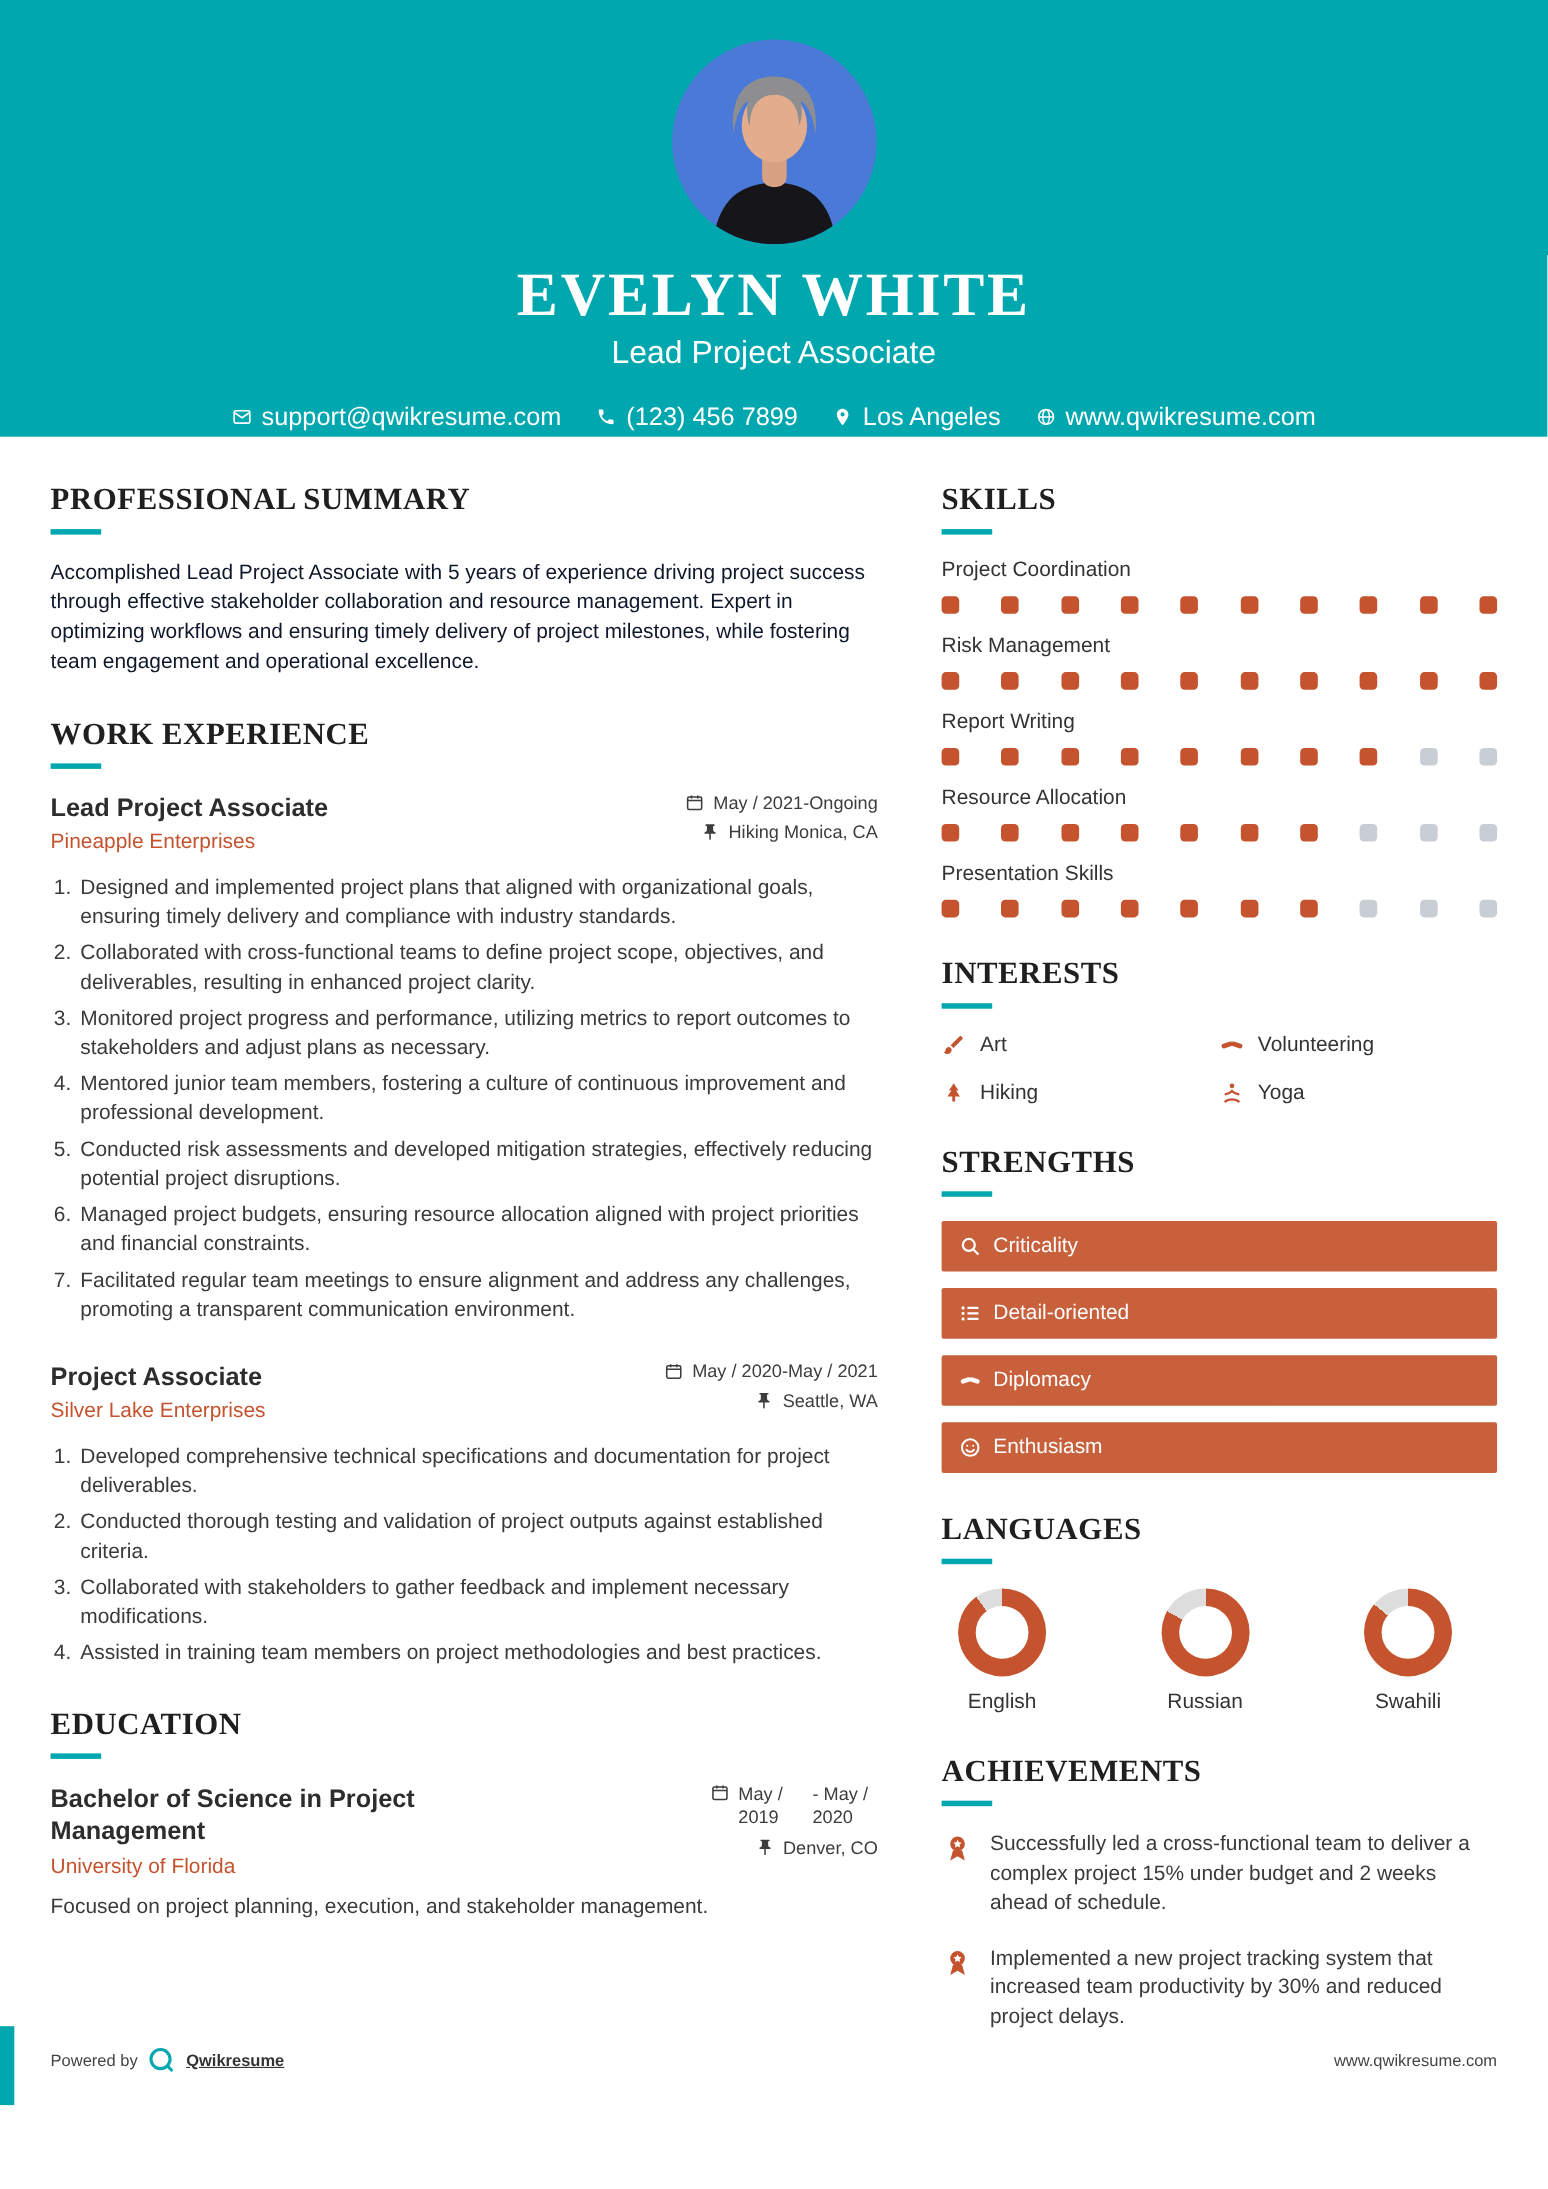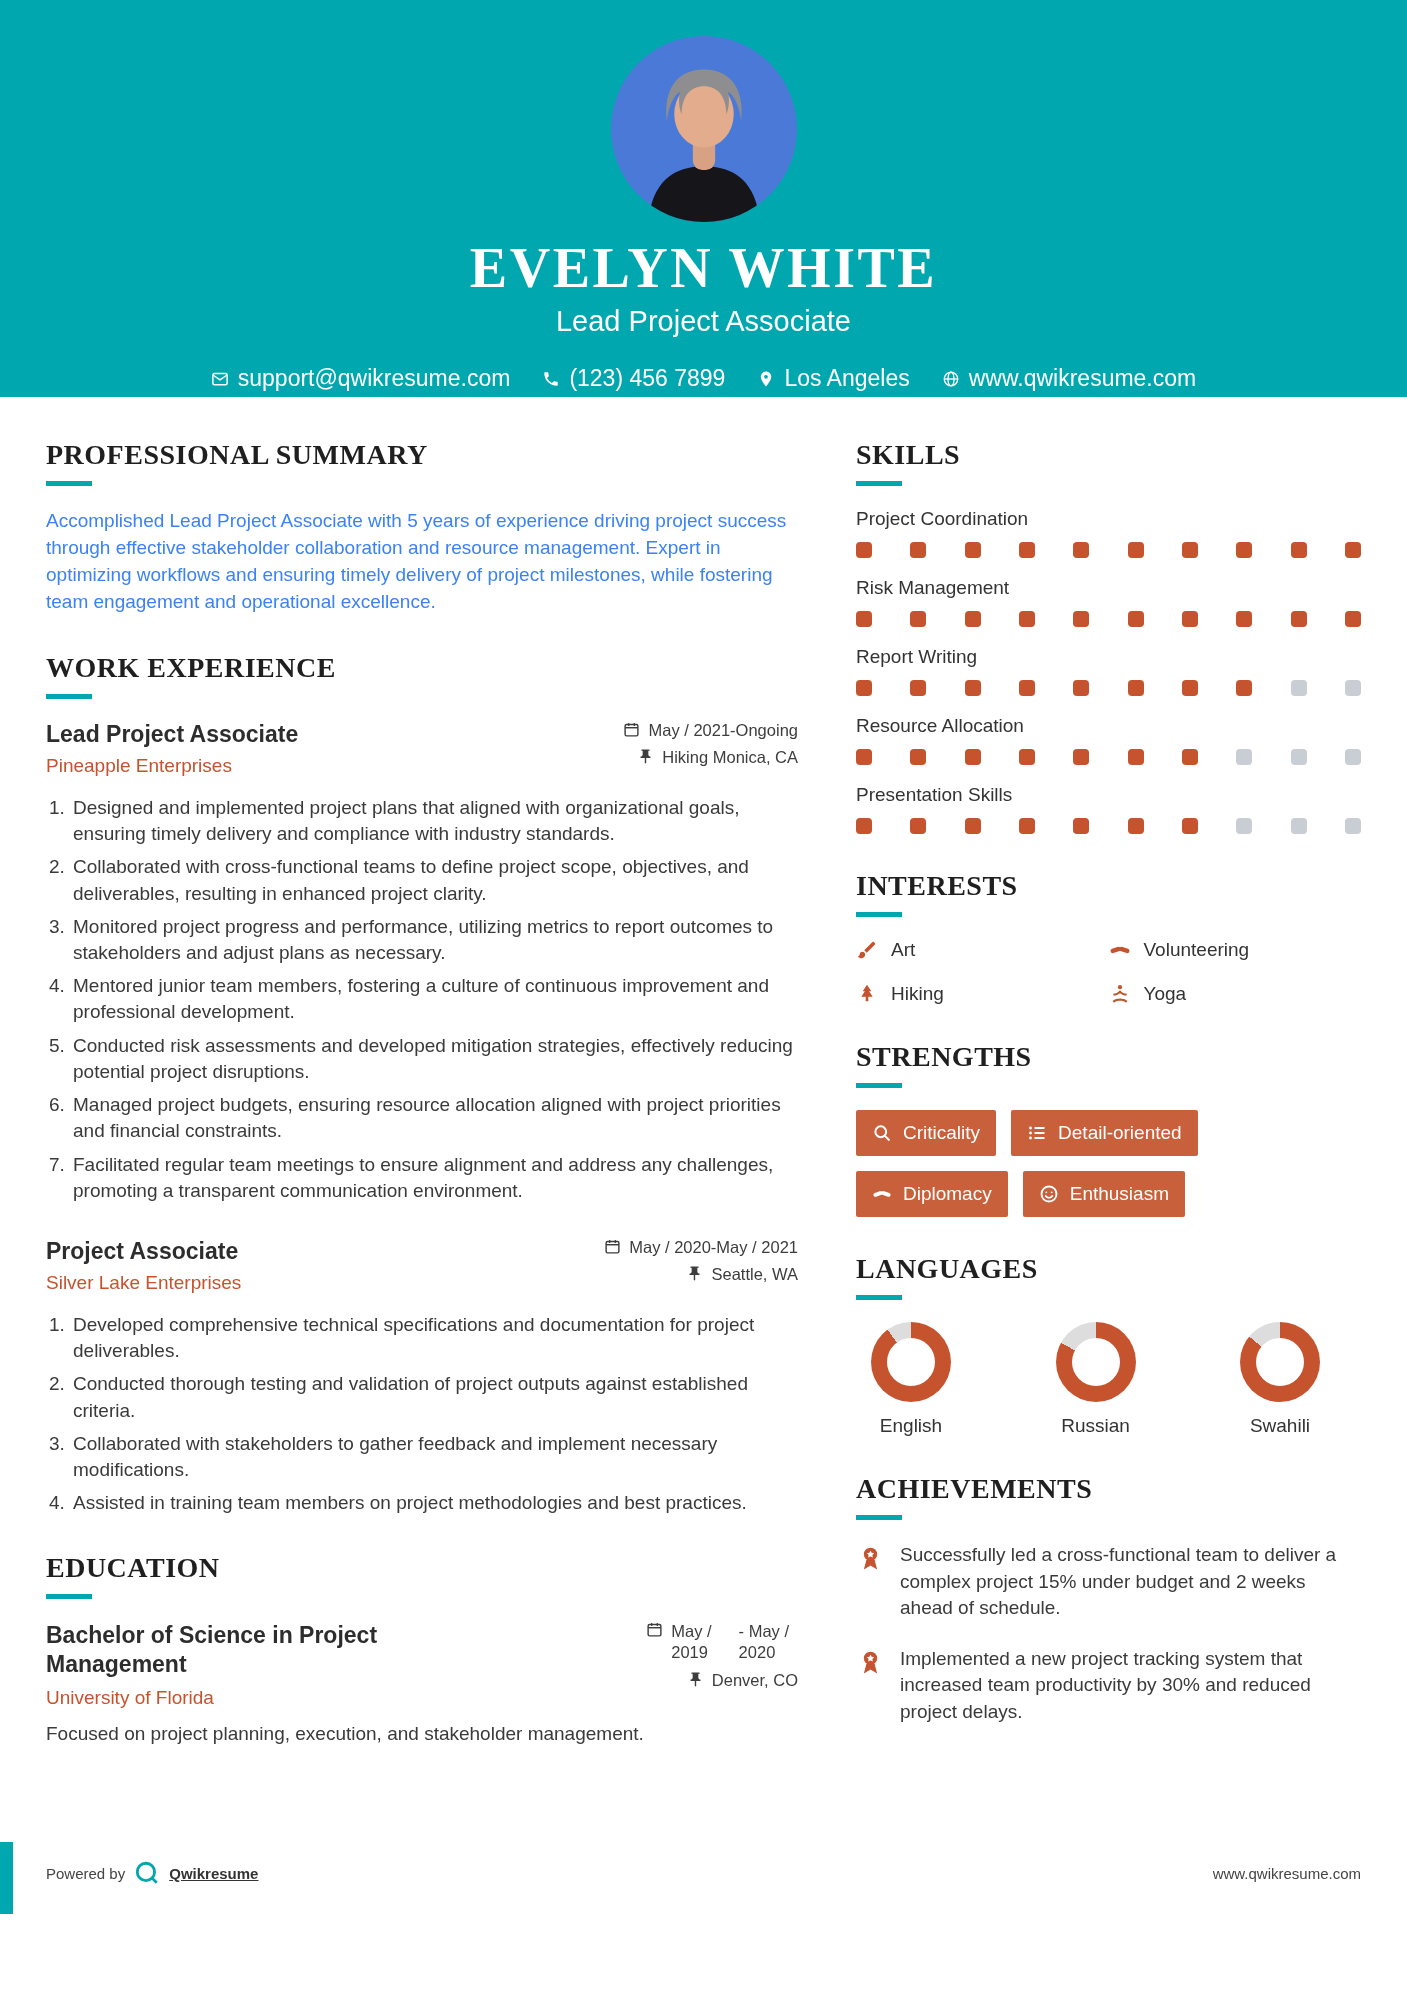--- a/index.html
+++ b/index.html
@@ -22,21 +22,21 @@
   .icon{display:inline-flex;flex:0 0 auto;}
   .icon svg{display:block;}
   .contact .icon svg{width:18px;height:18px;}
   
   .content{display:flex;gap:58px;padding:6px 46px 0 46px;}
   .col-left{flex:0 0 752px;width:752px;}
   .col-right{flex:1;min-width:0;}
   h2.sec{font-family:"Liberation Serif","DejaVu Serif",serif;font-size:28px;color:#1f1f1f;letter-spacing:.5px;margin-top:36px;}
   .rule{width:46px;height:5px;background:var(--teal,#00A7AE);margin:10px 0 22px 0;}
   
-  .summary-text{font-size:19px;line-height:1.42;color:#3b82f6;}
+  .summary-text{font-size:19px;line-height:1.42;color:#0f172a;}
   .job{margin-bottom:34px;}
   .job-head{display:flex;justify-content:space-between;align-items:flex-start;}
   .job-title{font-size:23px;font-weight:700;color:#2d2d2d;}
   .company{font-size:19px;color:var(--accent-orange,#C4532E);margin-top:7px;}
   .meta{display:flex;align-items:flex-start;justify-content:flex-end;gap:8px;font-size:16.5px;color:#3d3d3d;}
   .meta + .meta{margin-top:8px;}
   .meta .icon svg{width:17px;height:17px;}
   .chunk{display:inline-block;width:3.6em;line-height:1.25;}
   ol.bullets{margin-top:18px;padding-left:24px;font-size:19px;line-height:1.38;color:#3a3a3a;}
   ol.bullets li{margin-bottom:7px;padding-left:3px;}
@@ -45,21 +45,21 @@
   .edu-note{font-size:19px;line-height:1.42;margin-top:12px;}
   
   .skill-name{font-size:19px;color:#333;}
   .squares{display:flex;justify-content:space-between;margin:12px 0 19px 0;}
   .sq{width:16px;height:16px;border-radius:4px;background:var(--square-off,#C9CDD4);}
   .sq.on{background:var(--accent-orange,#C4532E);}
   .interests{display:grid;grid-template-columns:1fr 1fr;row-gap:22px;margin-top:2px;}
   .interest{display:flex;align-items:flex-start;gap:13px;font-size:19px;color:#333;}
   .interest .icon{color:var(--accent-orange,#C4532E);}
   .interest .icon svg{width:22px;height:22px;}
-  .strengths{display:flex;flex-wrap:wrap;gap:15px;margin-top:4px;}
+  .strengths{display:flex;flex-wrap:wrap;gap:15px;margin-top:4px;flex-direction:column;}
   .badge{display:inline-flex;align-items:center;gap:11px;background:var(--badge-orange,#C8603C);color:#fff;font-size:19px;padding:12px 16px;border-radius:2px;}
   .badge .icon{color:#fff;}
   .badge .icon svg{width:20px;height:20px;}
   .langs{display:flex;justify-content:space-between;padding-right:26px;margin-top:8px;}
   .lang{text-align:center;width:110px;}
   .donut{width:80px;height:80px;border-radius:50%;position:relative;margin:0 auto;background:var(--donut-track,#DDDDDD);}
   .donut::after{content:"";position:absolute;inset:16px;background:#fff;border-radius:50%;}
   .lang-label{margin-top:13px;font-size:19px;color:#333;}
   .ach{display:flex;gap:15px;margin-bottom:24px;align-items:flex-start;}
   .ach .icon{color:var(--accent-orange,#C4532E);margin-top:2px;}

